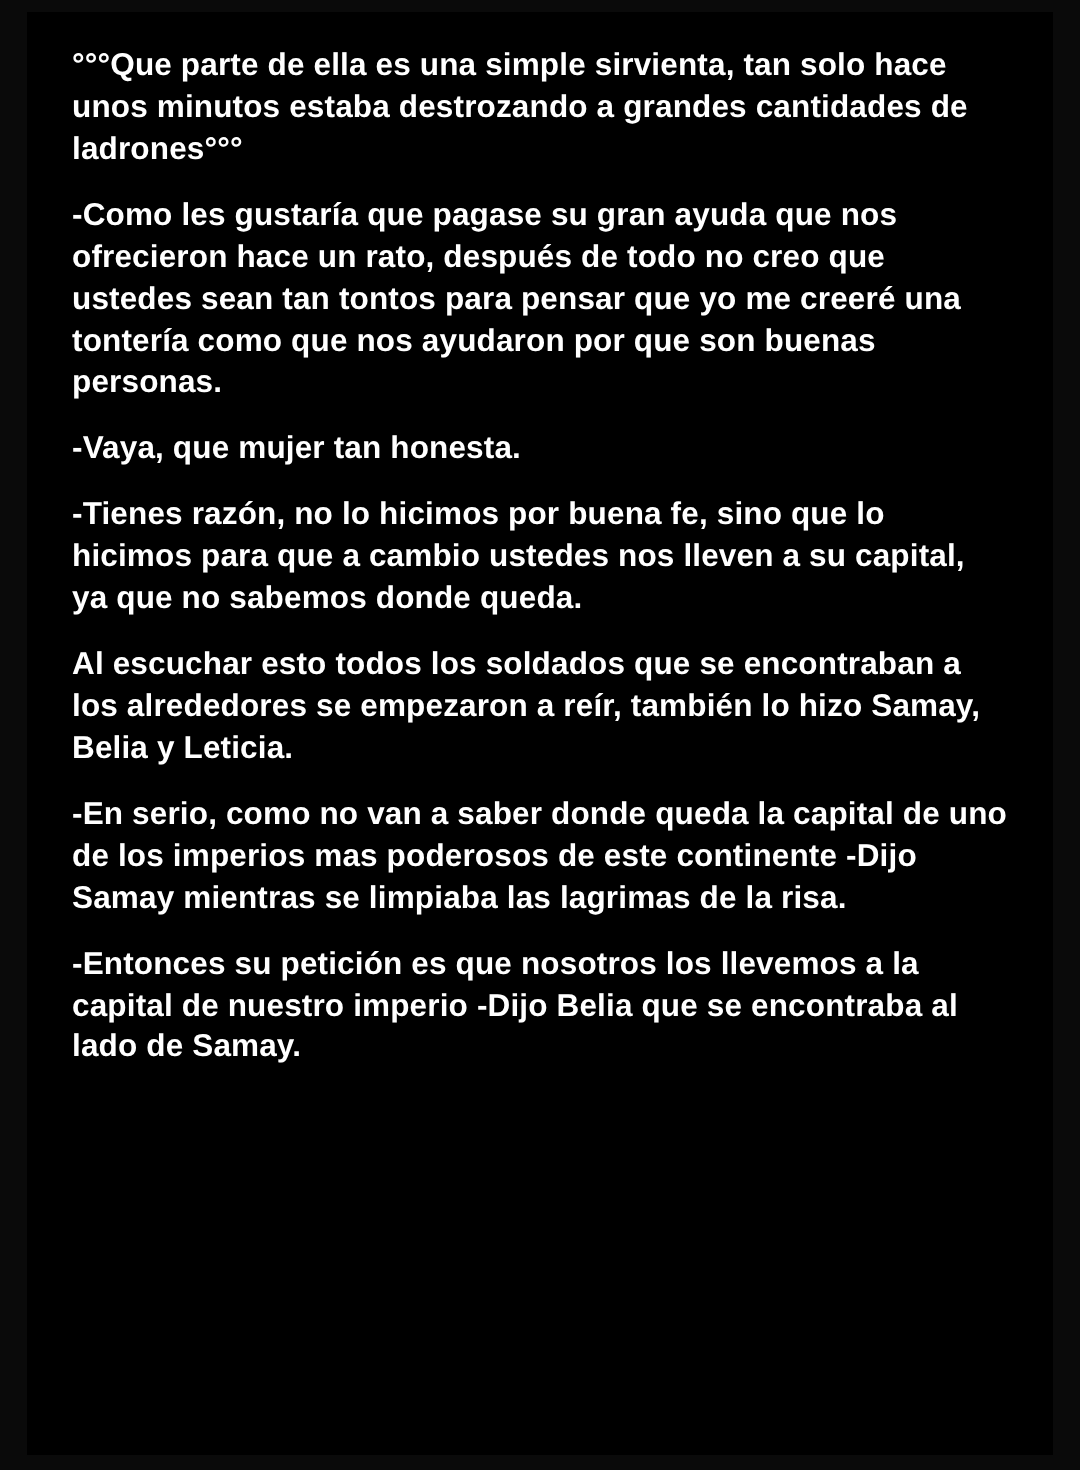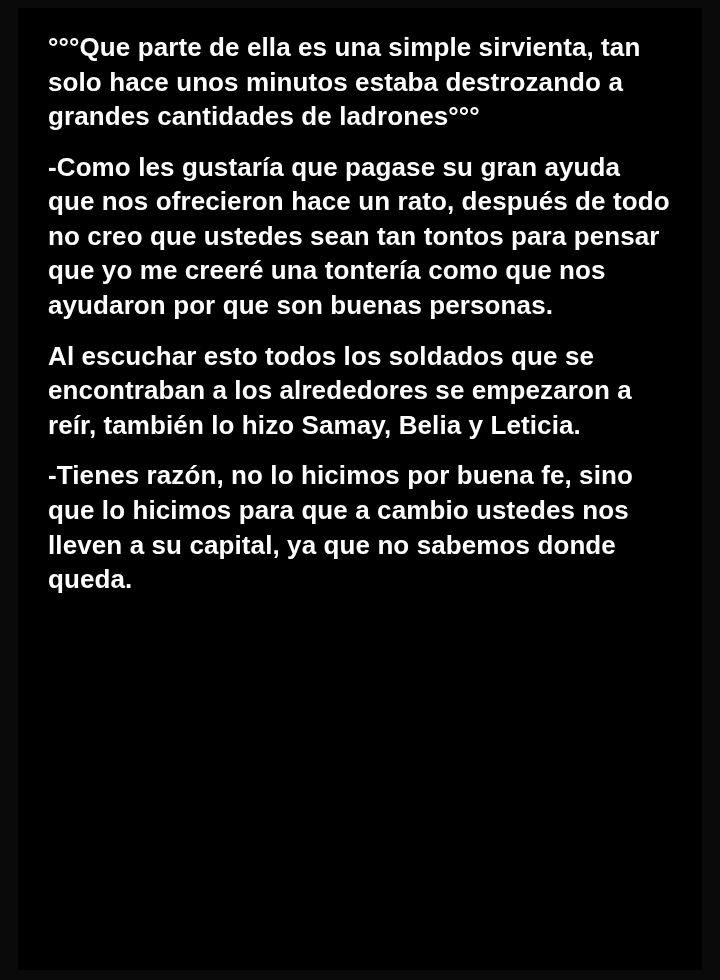--- a/index.html
+++ b/index.html
@@ -27,34 +27,37 @@
     width: 684px;
     height: 962px;
     background: #000000;
     box-sizing: border-box;
     padding: 22px 30px 20px 30px;
   }
   .paragraph {
     color: #ffffff;
     font-family: "Liberation Sans", sans-serif;
     font-weight: bold;
-    font-size: 26px;
+    font-size: 21px;
     line-height: 1.33;
     letter-spacing: 0.1px;
     margin: 0 0 16px 0;
     white-space: pre-wrap;
     word-wrap: break-word;
   }
   .paragraph:last-child {
     margin-bottom: 0;
   }
 </style>
 </head>
 <body>
 
 <div class="page">
   <div class="text-surface">
     <p class="paragraph">°°°Que parte de ella es una simple sirvienta, tan solo hace unos minutos estaba destrozando a grandes cantidades de ladrones°°°</p>
     <p class="paragraph">-Como les gustaría que pagase su gran ayuda que nos ofrecieron hace un rato, después de todo no creo que ustedes sean tan tontos para pensar que yo me creeré una tontería como que nos ayudaron por que son buenas personas.</p>
+    <p class="paragraph">-Vaya, que mujer tan honesta.</p>
+    <p class="paragraph">-Tienes razón, no lo hicimos por buena fe, sino que lo hicimos para que a cambio ustedes nos lleven a su capital, ya que no sabemos donde queda.</p>
     <p class="paragraph">Al escuchar esto todos los soldados que se encontraban a los alrededores se empezaron a reír, también lo hizo Samay, Belia y Leticia.</p>
-    <p class="paragraph">-Tienes razón, no lo hicimos por buena fe, sino que lo hicimos para que a cambio ustedes nos lleven a su capital, ya que no sabemos donde queda.</p>
+    <p class="paragraph">-En serio, como no van a saber donde queda la capital de uno de los imperios mas poderosos de este continente -Dijo Samay mientras se limpiaba las lagrimas de la risa.</p>
+    <p class="paragraph">-Entonces su petición es que nosotros los llevemos a la capital de nuestro imperio -Dijo Belia que se encontraba al lado de Samay.</p>
   </div>
 </div>
 
 </body></html>

